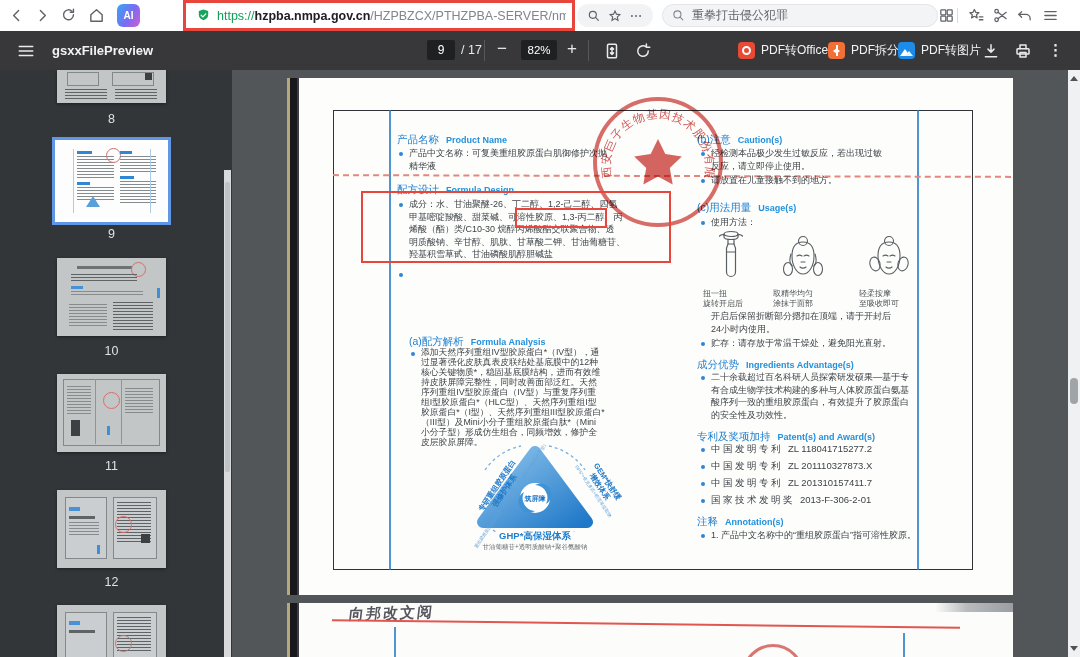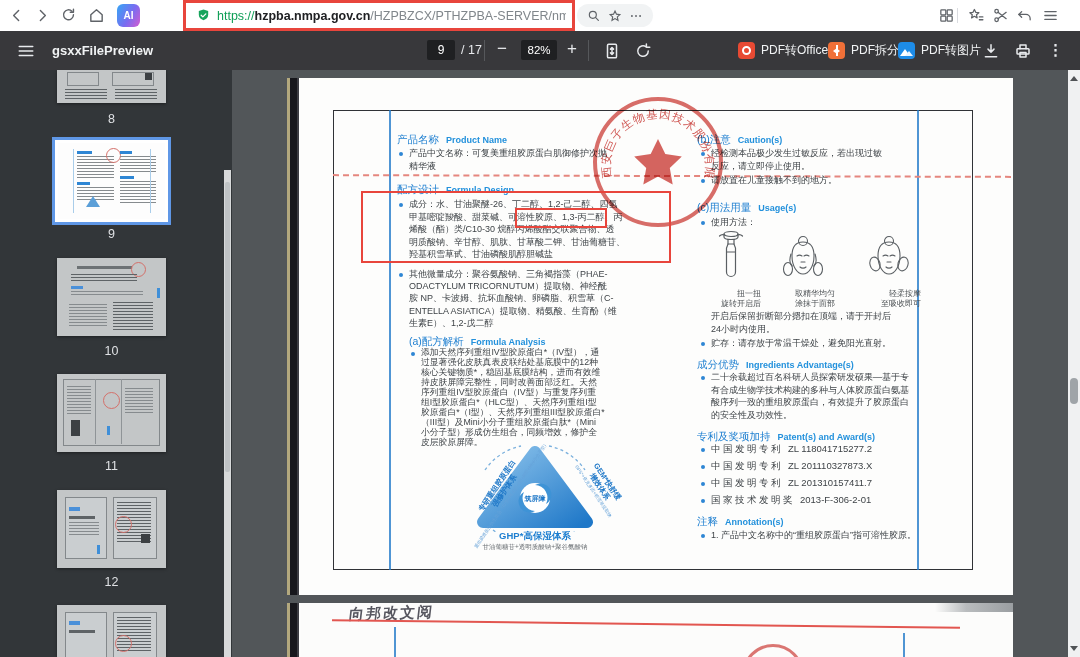--- a/index.html
+++ b/index.html
@@ -66,21 +66,21 @@
   #page2{left:55px;top:533px;width:726px;height:54px;background:#fcfcfb;overflow:hidden;}
   .scanstrip{left:0;top:0;width:14px;background:linear-gradient(90deg,#b3a87e 0 3px,#17171c 3px 10px,#3c3c42 10px 12px,#fdfdfc 12px);}
   .frame{border:1.5px solid #303236;box-sizing:border-box;}
   .bluev{width:2px;background:rgba(35,122,201,.8);}
   #reddash{left:46px;top:97px;width:678px;border-top:2px dashed #e5867e;transform:rotate(.15deg);}
   .h-zh{font-size:10.5px;font-weight:normal;color:#1e7fd0;white-space:nowrap;}
   .h-en{font-size:9px;font-weight:bold;color:#2391dc;margin-left:7px;}
   .body-lines{font-size:9px;line-height:12.6px;color:#3e4347;white-space:nowrap;}
   .bullet{width:4px;height:4px;border-radius:50%;background:#2e86d4;}
   .redbox{border:2.5px solid #e8453c;box-sizing:border-box;z-index:6;}
-  .figcap{font-size:8px;line-height:9.5px;color:#4a4f52;text-align:right;}
+  .figcap{font-size:8px;line-height:9.5px;color:#4a4f52;text-align:left;}
   .patent-label{letter-spacing:2.5px;margin-right:5px;}
   #seal1{left:300px;top:13px;mix-blend-mode:multiply;z-index:5;}
   
   #trilogo{left:168px;top:362px;width:160px;height:115px;}
   .trilabel{position:absolute;text-align:center;color:#1f78c8;font-weight:bold;font-size:7.5px;line-height:8.5px;white-space:nowrap;}
   .trilabel .small{display:block;font-weight:normal;font-size:4.5px;color:#66a2d8;letter-spacing:0;}
   #tri-ghp{left:0;top:90px;width:160px;text-align:center;color:#1e7fd0;font-weight:bold;font-size:9.5px;}
   #tri-ghp-small{left:0;top:103px;width:160px;text-align:center;color:#6a6f73;font-size:6.5px;}
   
   #handwriting{left:62px;top:1px;font-size:15px;color:#3b3b45;transform:rotate(-1.5deg) skewX(-8deg);letter-spacing:2px;opacity:.85;font-weight:bold;}
@@ -139,20 +139,27 @@
       <svg viewBox="0 0 24 24">
           <path d="M12 3.5l2.5 5.4 5.8.7-4.3 4 1.1 5.7-5.1-2.9-5.1 2.9 1.1-5.7-4.3-4 5.8-.7z"></path>
         </svg>
       <svg viewBox="0 0 24 24">
           <circle cx="5" cy="12" r="1.6" fill="#5f6368" stroke="none"></circle>
           <circle cx="12" cy="12" r="1.6" fill="#5f6368" stroke="none"></circle>
           <circle cx="19" cy="12" r="1.6" fill="#5f6368" stroke="none"></circle>
         </svg>
     </div>
 
+    <div class="abs" id="searchbox">
+      <svg viewBox="0 0 24 24">
+          <circle cx="10" cy="10" r="6.5"></circle>
+          <path d="M15 15L20 20"></path>
+        </svg>
+      <span>重拳打击侵公犯罪</span>
+    </div>
 
     <div class="abs tricon" style="left:938px">
         <svg viewBox="0 0 24 24">
           <rect x="4" y="4" width="7" height="7" rx="1"></rect>
           <rect x="13" y="4" width="7" height="7" rx="1"></rect>
           <rect x="4" y="13" width="7" height="7" rx="1"></rect>
           <rect x="13" y="13" width="7" height="7" rx="1"></rect>
         </svg>
       </div>
     <div class="abs" id="bar-sep"></div>
@@ -327,21 +334,20 @@
       <div class="abs" id="reddash"></div>
 
       <div class="abs" style="left:110px;top:51px"><span class="h-zh">产品名称</span><span class="h-en">Product Name</span></div>
       <div class="abs bullet" style="left:112px;top:74px"></div>
       <div class="abs body-lines" style="left:122px;top:69px">产品中文名称：可复美重组胶原蛋白肌御修护次抛<br>精华液</div>
 
       <div class="abs" style="left:110px;top:101px"><span class="h-zh">配方设计</span><span class="h-en">Formula Design</span></div>
       <div class="abs bullet" style="left:112px;top:125px"></div>
       <div class="abs body-lines" style="left:122px;top:120px">成分：水、甘油聚醚-26、丁二醇、1,2-己二醇、四氢<br>甲基嘧啶羧酸、甜菜碱、可溶性胶原、1,3-丙二醇、丙<br>烯酸（酯）类/C10-30 烷醇丙烯酸酯交联聚合物、透<br>明质酸钠、辛甘醇、肌肽、甘草酸二钾、甘油葡糖苷、<br>羟基积雪草甙、甘油磷酸肌醇胆碱盐</div>
       <div class="abs bullet" style="left:112px;top:195px"></div>
-      <div class="abs body-lines" style="left:122px;top:190px;line-height:12.2px">其他微量成分：聚谷氨酸钠、三角褐指藻（PHAE-<br>ODACTYLUM TRICORNUTUM）提取物、神经酰<br>胺 NP、卡波姆、抗坏血酸钠、卵磷脂、积雪草（C-<br>ENTELLA ASIATICA）提取物、精氨酸、生育酚（维<br>生素E）、1,2-戊二醇</div>
 
       <div class="abs" style="left:122px;top:253px"><span class="h-zh">(a)配方解析</span><span class="h-en">Formula Analysis</span></div>
       <div class="abs bullet" style="left:124px;top:274px"></div>
       <div class="abs body-lines" style="left:134px;top:269px;font-size:8.8px;line-height:10px">添加天然序列重组IV型胶原蛋白*（IV型），通<br>过显著强化皮肤真表皮联结处基底膜中的12种<br>核心关键物质*，稳固基底膜结构，进而有效维<br>持皮肤屏障完整性，同时改善面部泛红。天然<br>序列重组IV型胶原蛋白（IV型）与重复序列重<br>组I型胶原蛋白*（HLC型）、天然序列重组I型<br>胶原蛋白*（I型）、天然序列重组III型胶原蛋白*<br>（III型）及Mini小分子重组胶原蛋白肽*（Mini<br>小分子型）形成仿生组合，同频增效，修护全<br>皮层胶原屏障。</div>
 
       <div class="abs" id="trilogo">
         <svg width="160" height="92" viewBox="0 0 160 92">
           <defs>
             <linearGradient id="tg" x1="0" y1="0" x2="1" y2="1">
               <stop offset="0" stop-color="#8ec4ec"></stop>

